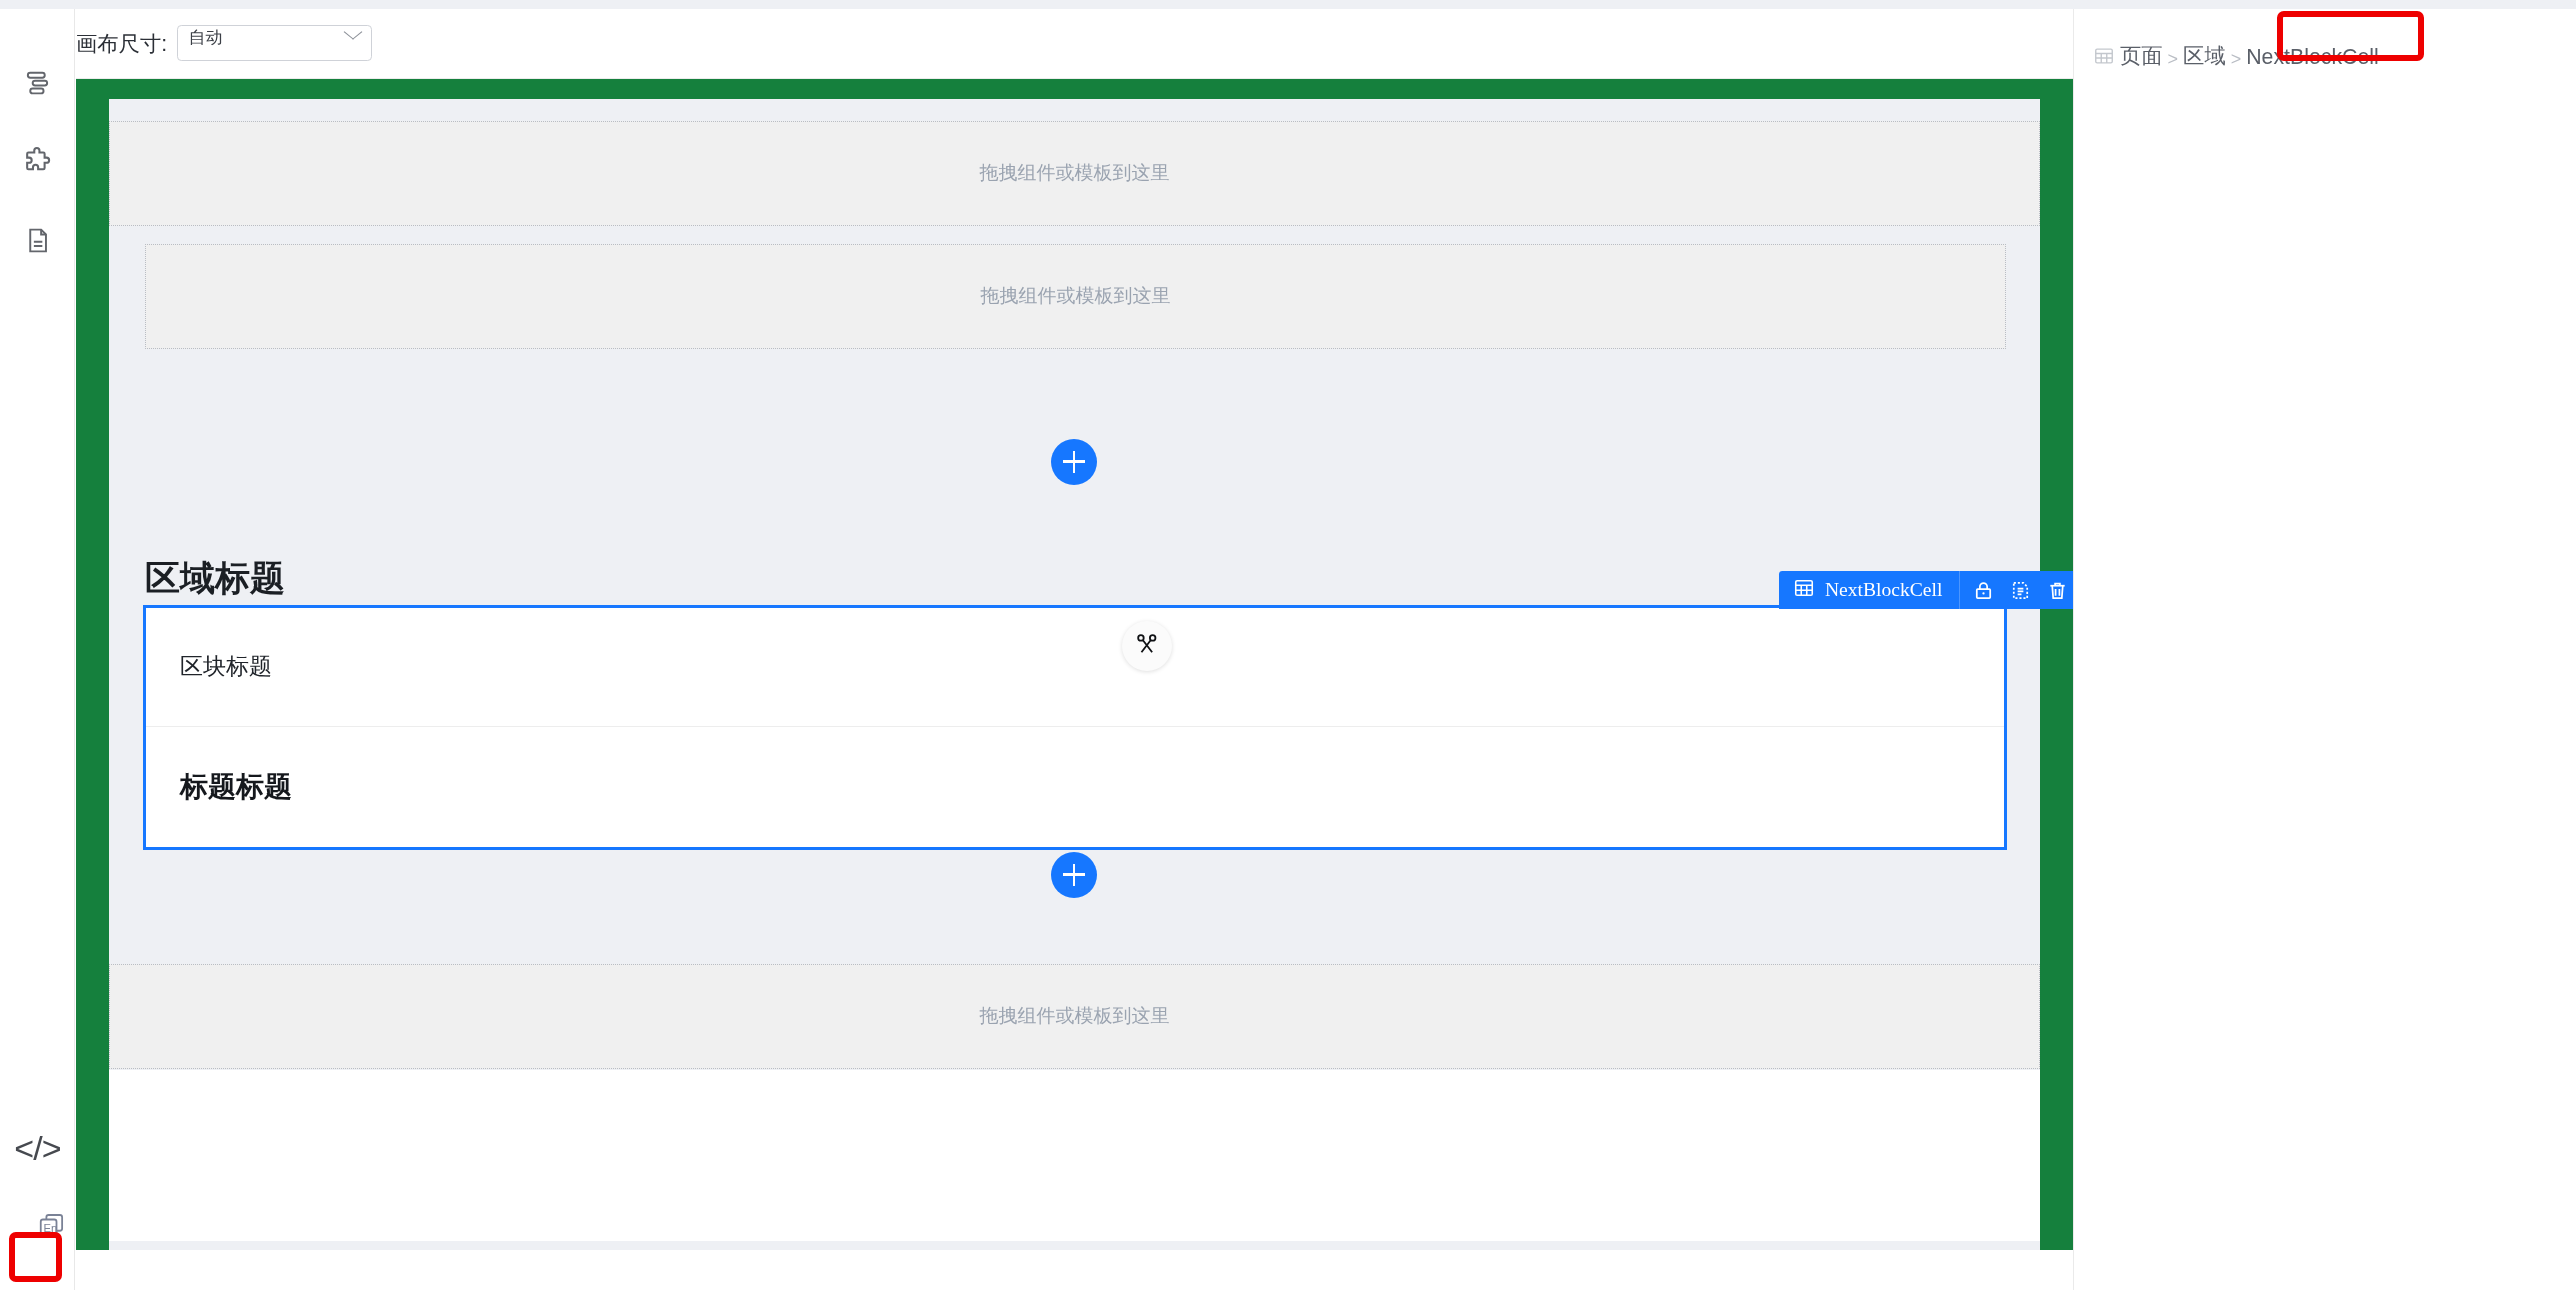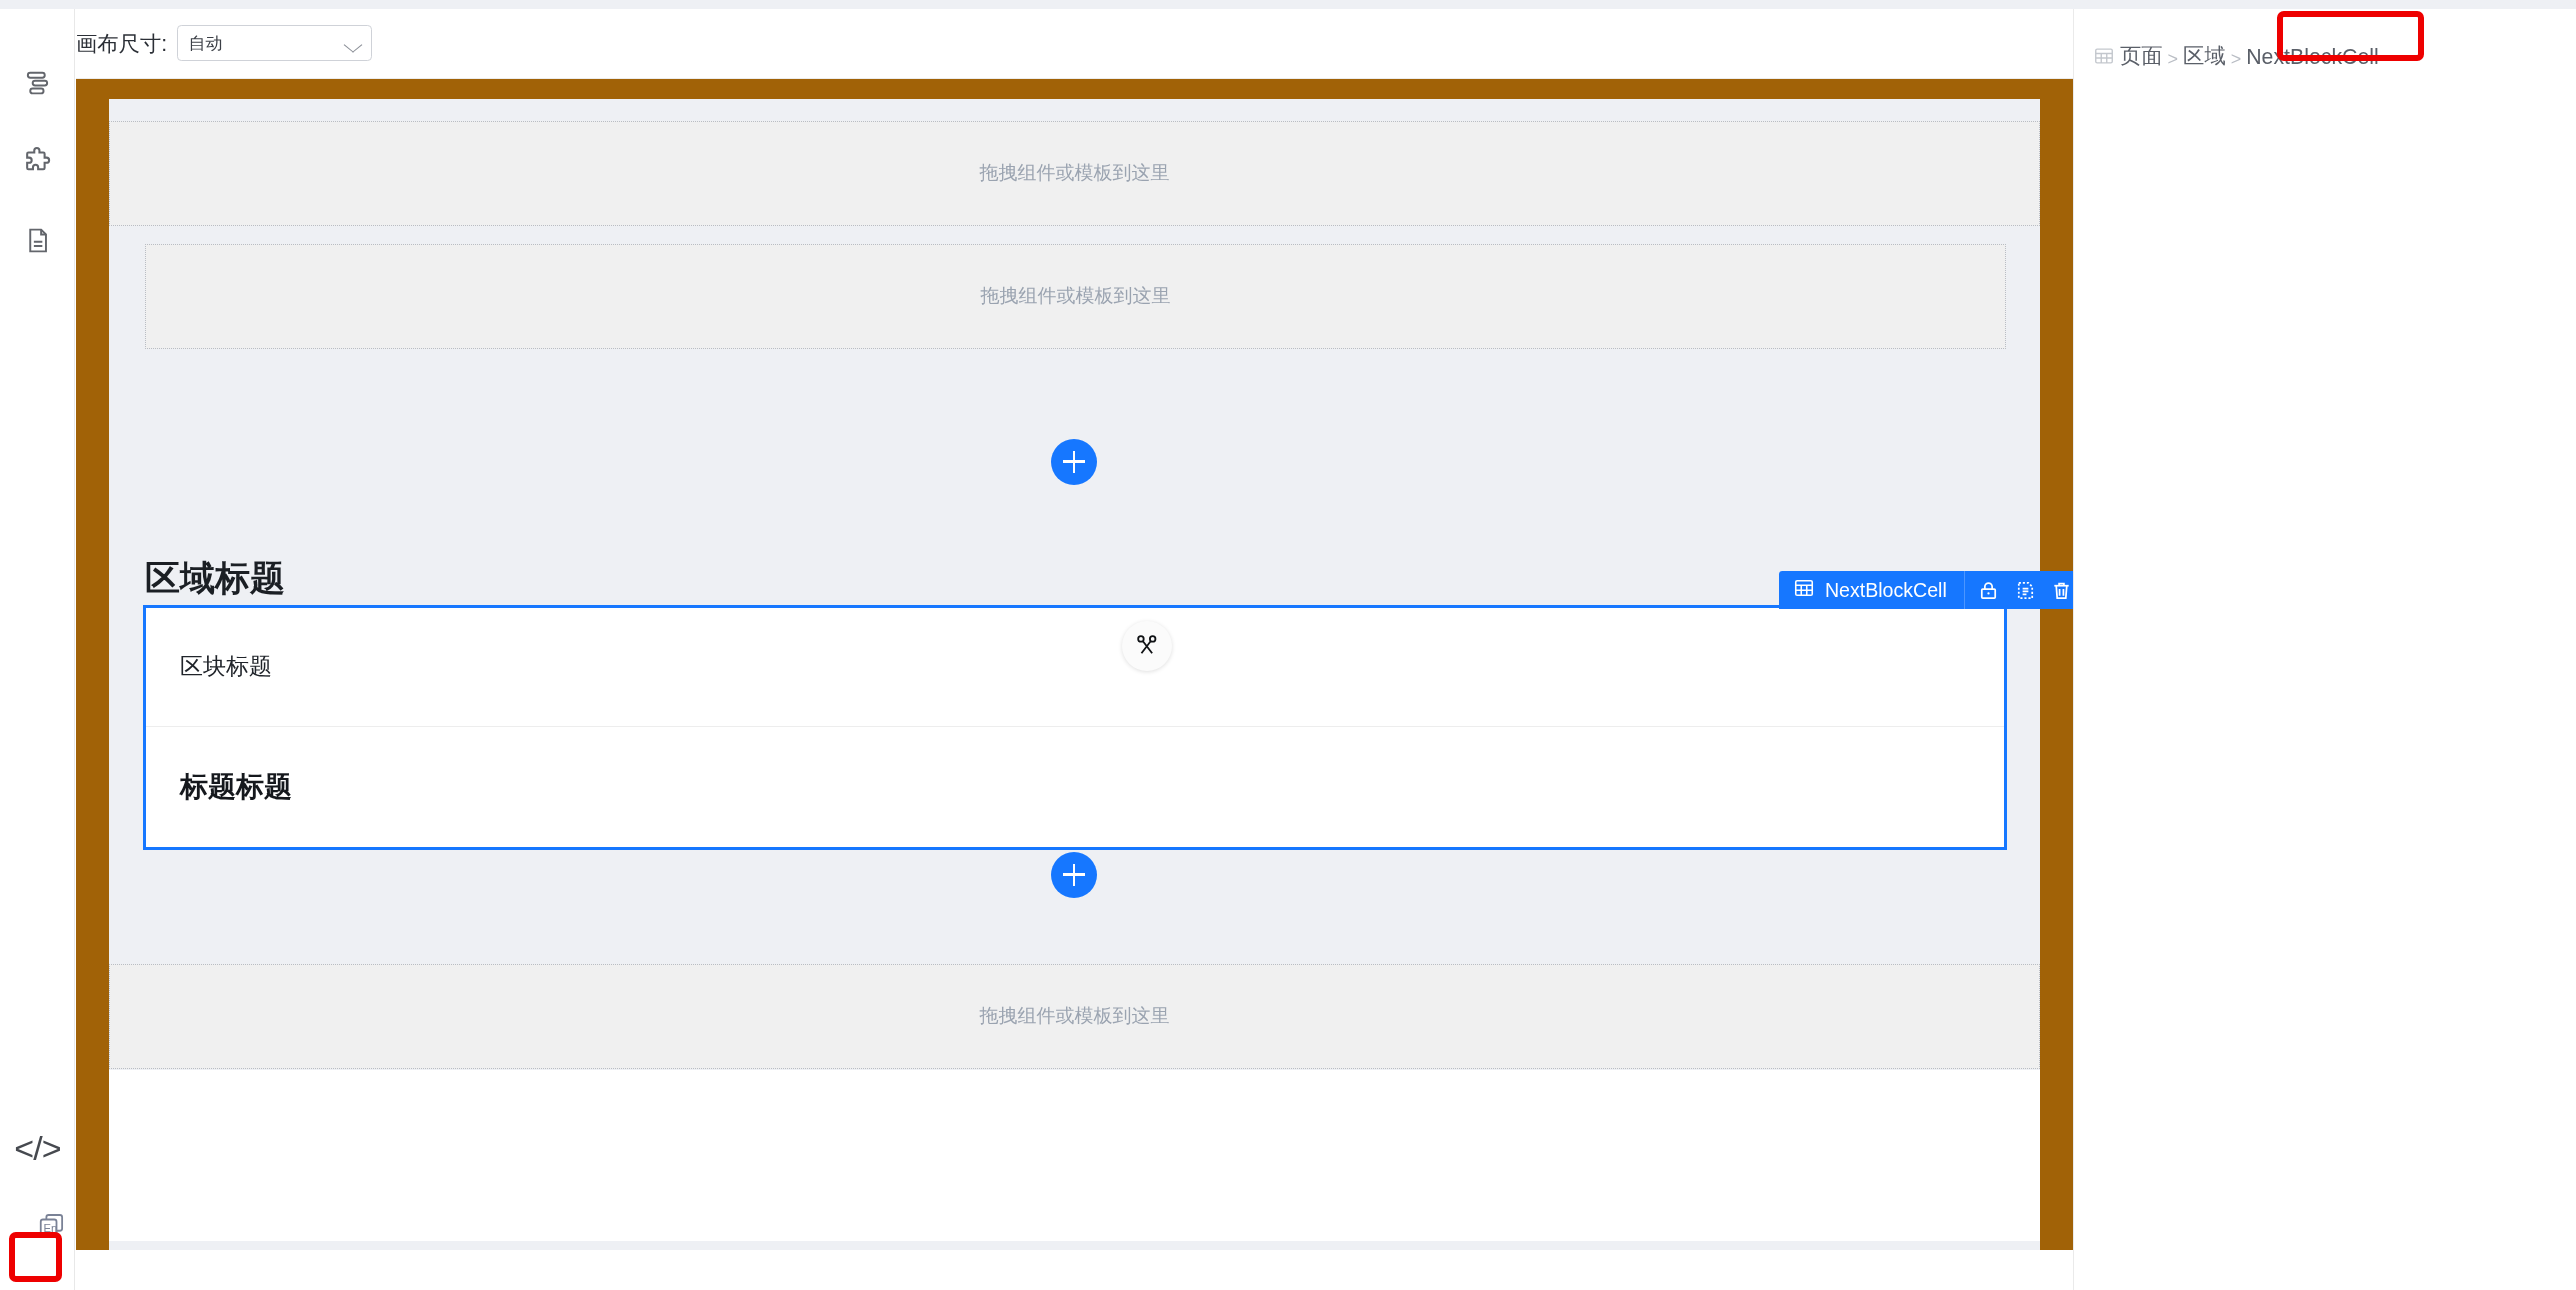--- a/index.html
+++ b/index.html
@@ -49,38 +49,38 @@
     background: #ffffff;
     display: flex; align-items: center;
     border-bottom: 0.9px solid #ececec;
   }
   .canvas-header .label {
     font-size: 21.3px; color: #2b2f36;
   }
   .size-select {
     margin-left: 10.2px; width: 195px; height: 36px;
     border: 0.9px solid #cfd2d8; border-radius: 4.3px; background: #fff;
-    display: flex; align-items: center; justify-content: space-between;
+    display: flex; justify-content: space-between;
     padding: 0 10.2px; cursor: pointer;
   }
   .size-select .val { font-size: 17px; color: #3b3f46; }
   .chev {
     width: 15.4px; height: 8.5px; position: relative;
   }
   .chev::before {
     content: ""; position: absolute; left: 1.7px; top: 0;
     width: 11px; height: 11px;
     border-right: 1.7px solid #8b8f97; border-bottom: 1.7px solid #8b8f97;
     transform: rotate(45deg) skew(-6deg,-6deg);
   }
 
   
   .canvas-wrap {
     position: absolute; left: 76px; top: 79px; width: 1997px; height: 1171px;
-    background: #a16207; overflow: hidden;
+    background: #15803d; overflow: hidden; font-family: Liberation Serif, serif;
   }
   
   .page-sheet {
     position: absolute; left: 33px; top: 19.6px; width: 1931px; height: 1186px;
     background: #eef0f4;
   }
 
   .dropzone {
     background: #f0f0f0;
     border: 1.7px dotted #b9bdc4;

